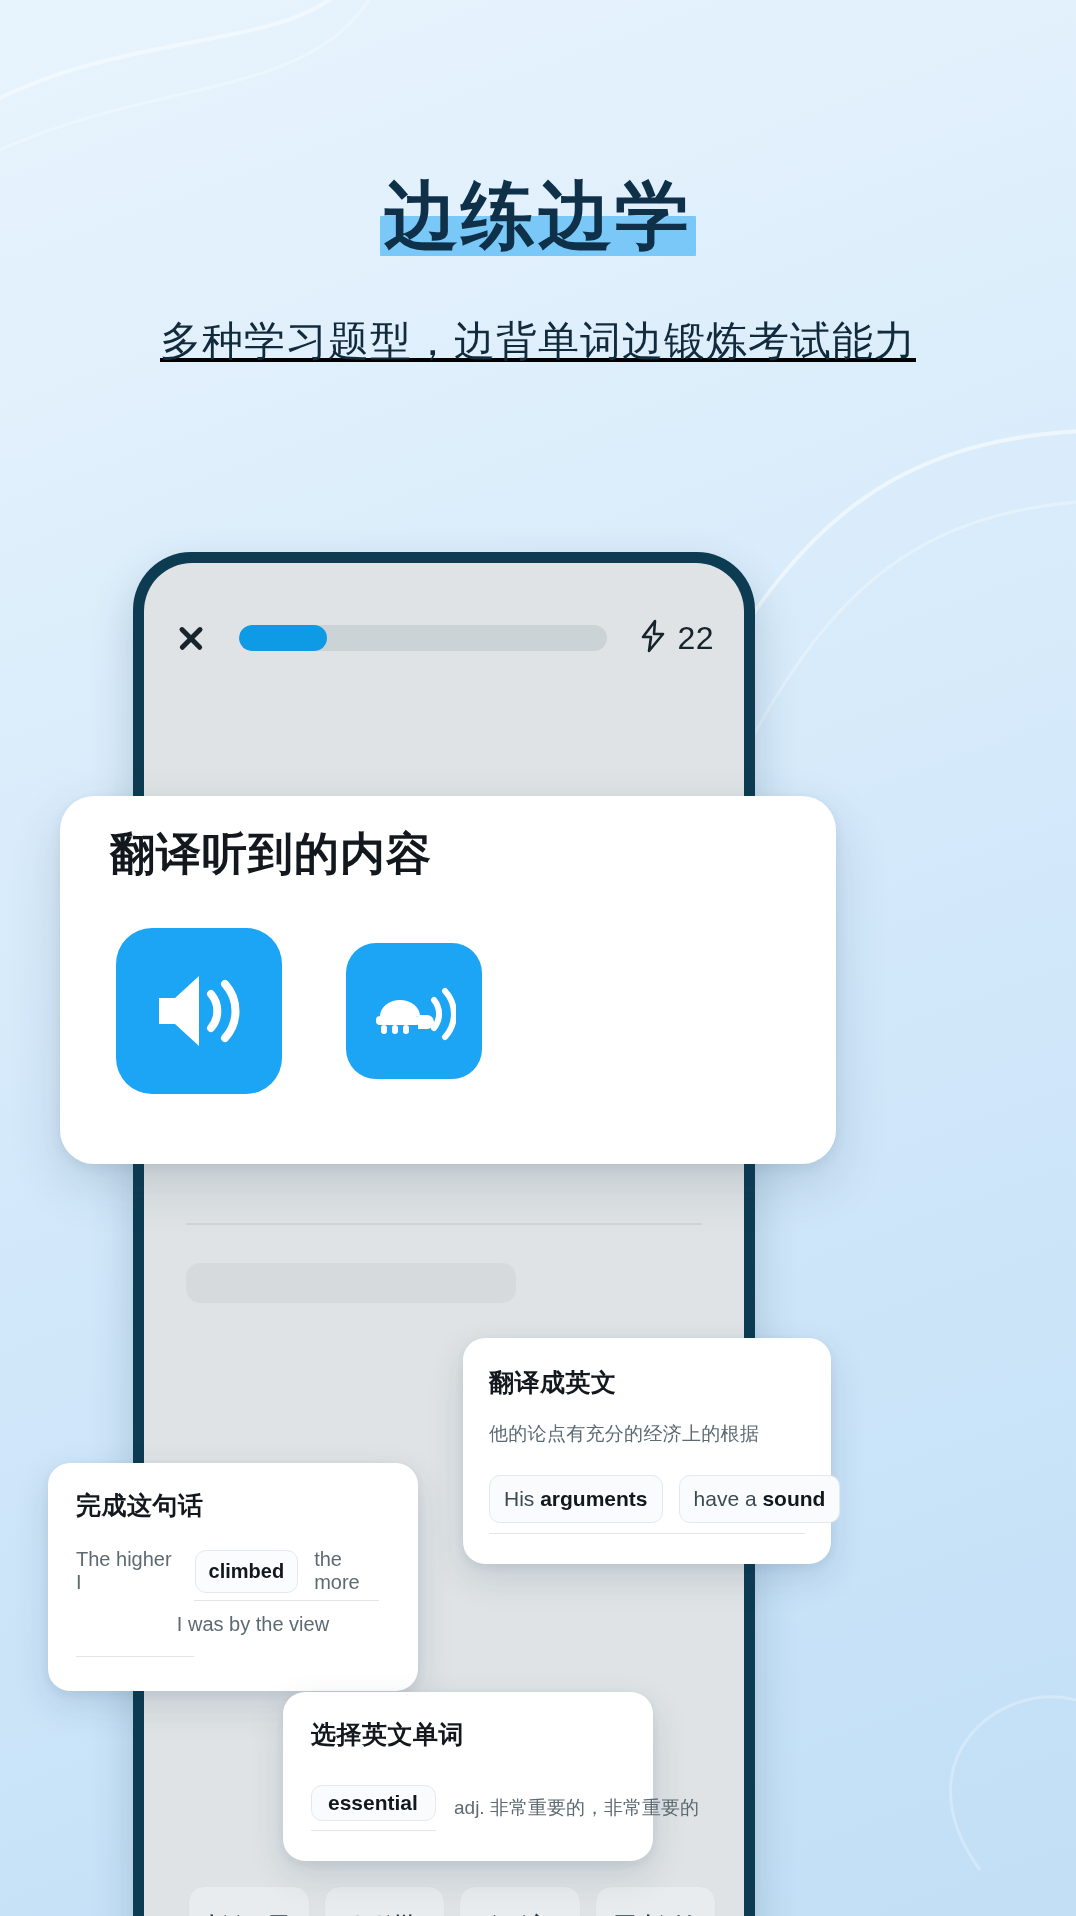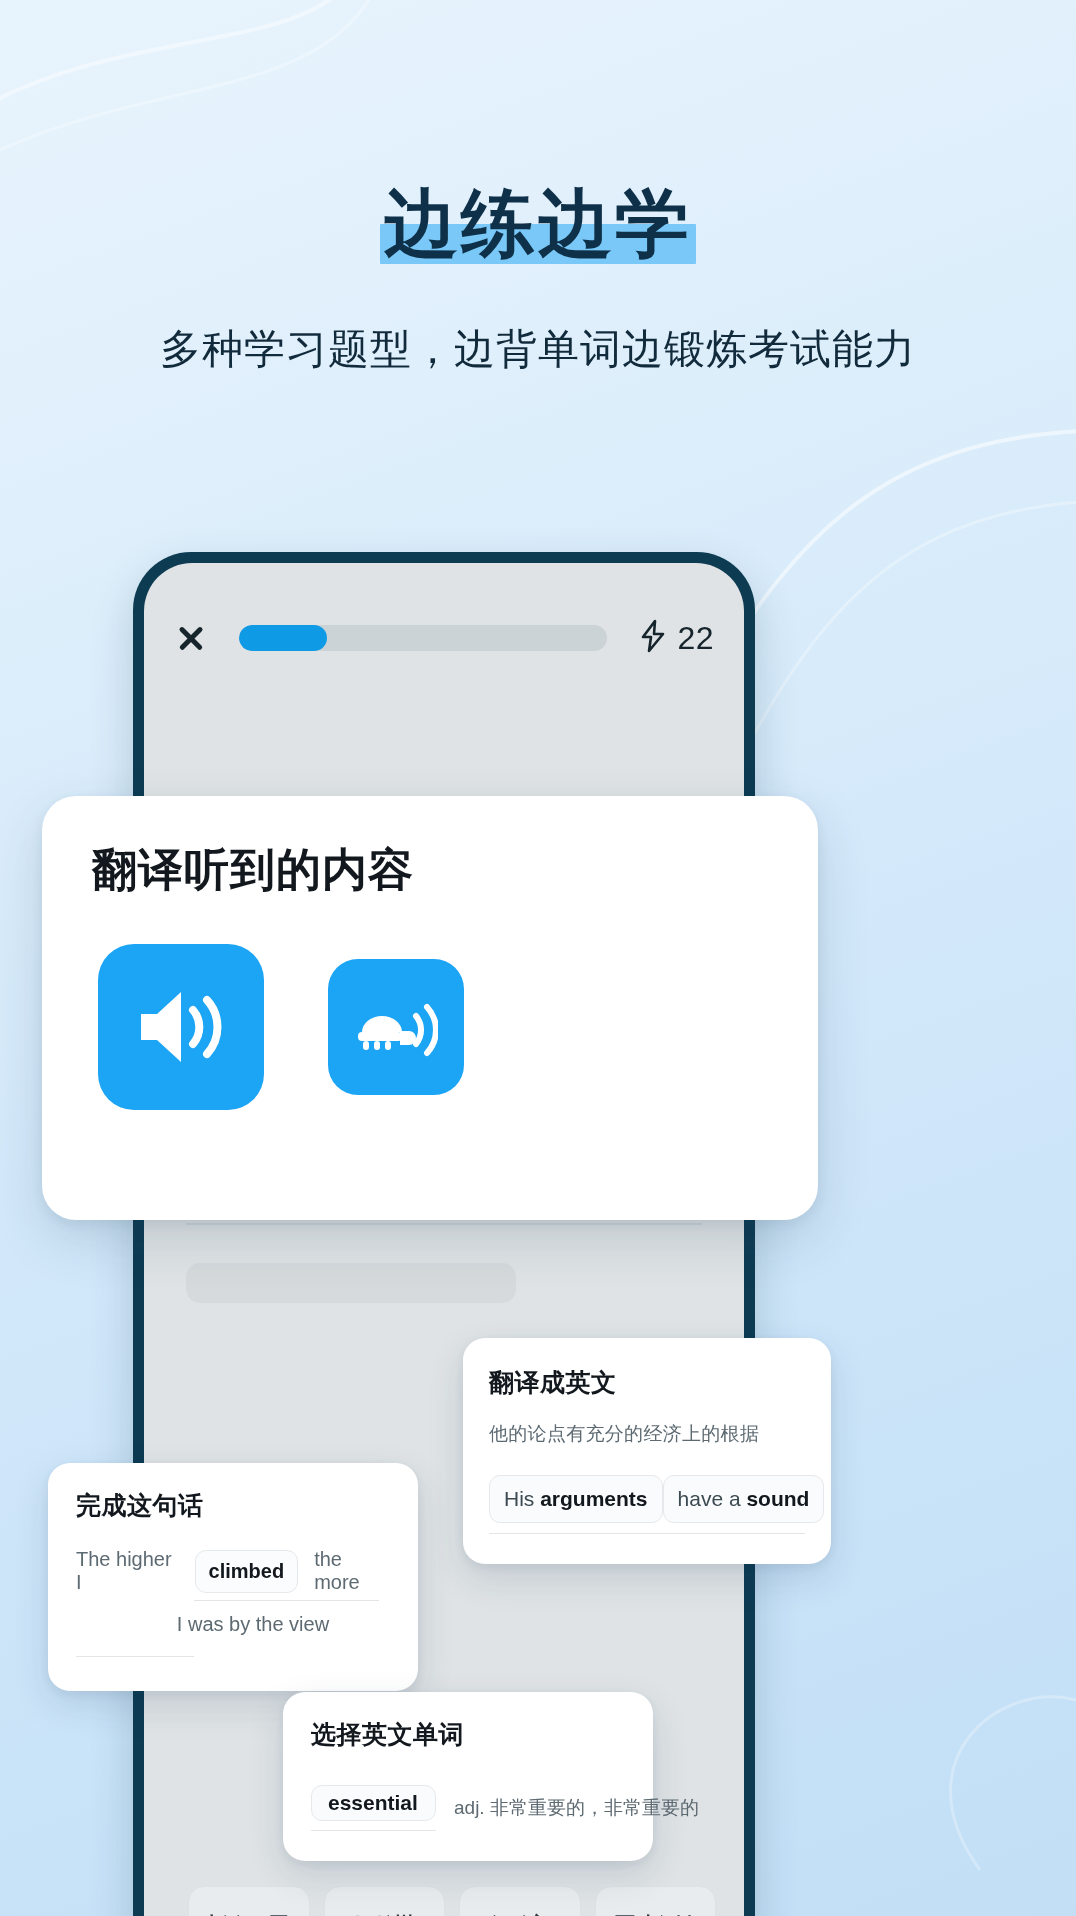--- a/index.html
+++ b/index.html
@@ -9,21 +9,21 @@
     overflow: hidden;
     position: relative;
     background: linear-gradient(160deg, #e8f4fd 0%, #ddeefb 28%, #d2e8fa 55%, #c9e3f8 78%, #c2dff6 100%);
   }
 
   
   .bg-deco { position: absolute; inset: 0; overflow: hidden; pointer-events: none; }
   .bg-deco svg { position: absolute; top: 0; left: 0; }
 
   
-  .hero { position: absolute; top: 8px; left: 0; width: 1076px; text-align: center; }
+  .hero { position: absolute; top: 0; left: 0; width: 1076px; text-align: center; text-decoration: underline; }
   .hero-title-wrap { position: relative; display: inline-block; margin-top: 175px; }
   .hero-title-hl {
     position: absolute;
     left: 2px; right: 2px;
     bottom: 2px;
     height: 40px;
     background: #79c8f7;
     z-index: 0;
     border-radius: 1px;
   }
@@ -144,24 +144,24 @@
   
   .fcard {
     position: absolute;
     background: #ffffff;
     border-radius: 26px;
     box-shadow: 0 14px 36px rgba(30,60,90,0.14), 0 3px 10px rgba(30,60,90,0.07);
   }
 
   
   .card-listen {
-    left: 42px; top: 796px;
-    width: 776px; height: 424px;
+    left: 60px; top: 796px;
+    width: 776px; height: 368px;
     border-radius: 34px;
-    padding: 44px 50px;
+    padding: 28px 50px;
     box-shadow: 0 20px 52px rgba(30,60,90,0.16), 0 4px 12px rgba(30,60,90,0.08);
   }
   .card-listen h2 {
     font-size: 45px;
     font-weight: 700;
     color: #12181d;
     letter-spacing: 1px;
   }
   .listen-icons {
     display: flex;
@@ -185,21 +185,21 @@
     padding: 28px 26px 30px 26px;
     border-radius: 22px;
   }
   .card-trans h3 {
     font-size: 25px; font-weight: 700; color: #12181d; letter-spacing: .5px;
   }
   .card-trans .zh {
     margin-top: 22px;
     font-size: 19px; color: #5d6a72; letter-spacing: .3px;
   }
-  .chips { display: flex; gap: 0; margin-top: 28px; }
+  .chips { display: flex; gap: 16px; margin-top: 28px; }
   .chip {
     background: #fafbfc;
     border: 1px solid #e6e9eb;
     border-radius: 11px;
     padding: 11px 14px;
     font-size: 21px;
     color: #3c4a52;
     white-space: nowrap;
   }
   .chip b { color: #12181d; font-weight: 700; }

